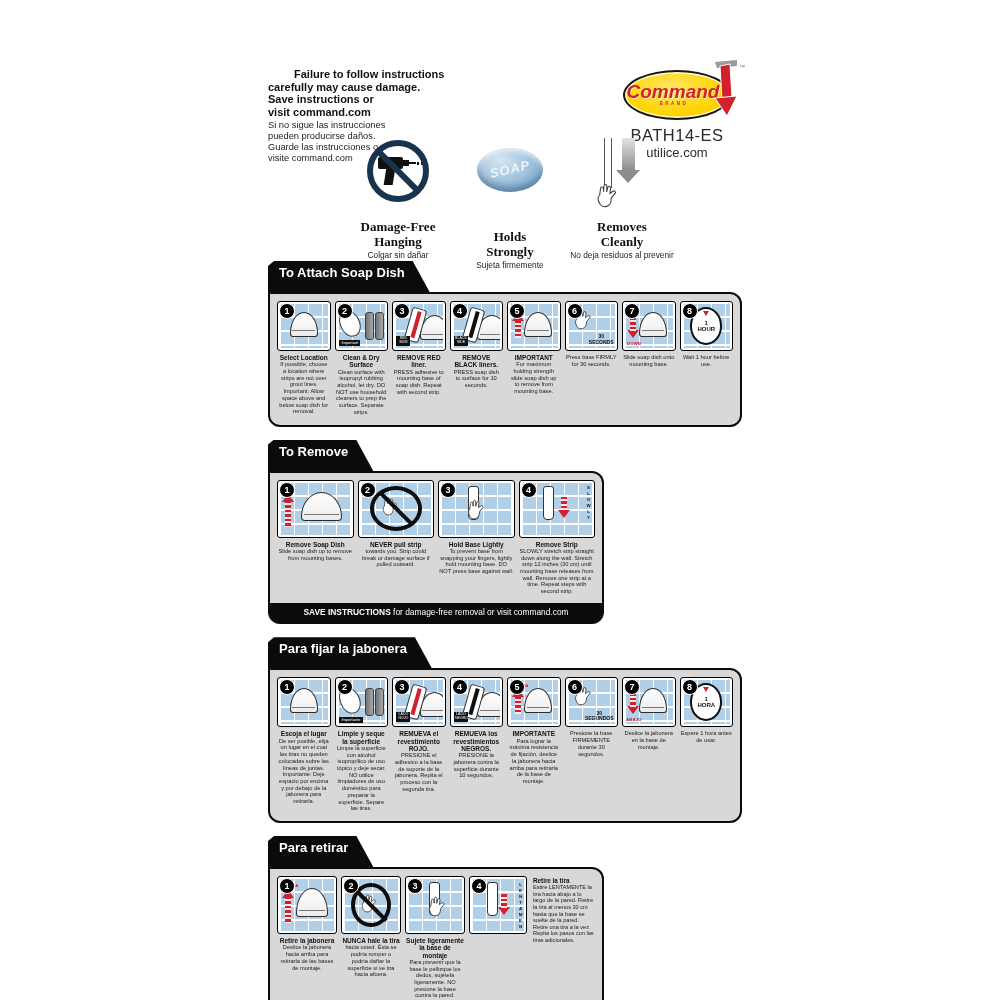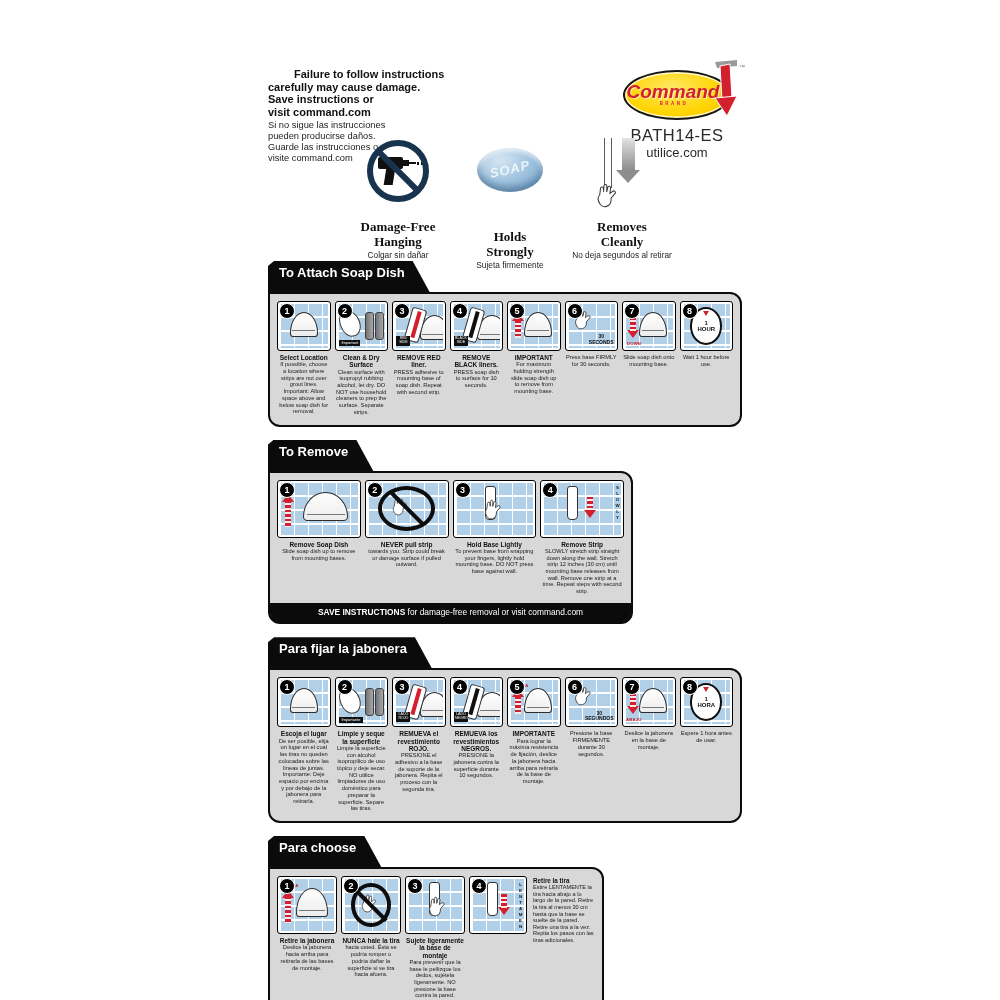--- a/index.html
+++ b/index.html
@@ -186,21 +186,21 @@
             <div class="rc-lines"></div>
               <div class="rc-shaft"></div>
               <div class="rc-head"></div>
             <svg class="hand" style="left:0;top:44px;width:26px;height:26px" viewBox="0 0 32 32">
               <path d="M8 28 C5 24 4 19 7 16 L8 8 c0-2.6 3.6-2.6 3.6 0 l.2 4 .4-7 c.2-2.6 3.6-2.4 3.6.2 l-.2 7 1.4-5.6 c.6-2.4 3.8-1.6 3.4.8 L19.6 14 l3.6-2.6 c2-1.4 4.2 1.2 2.6 3 L21 20 c.4 5-1.6 9-5.6 10 C12.4 30.8 9.6 30 8 28 Z" fill="#fff" stroke="#3a3a3a" stroke-width="1.3"></path>
             </svg>
           </div>
         </div>
         <div class="f-title">Removes
 Cleanly</div>
-        <div class="f-sub">No deja segundos al retirar</div>
+        <div class="f-sub">No deja residuos al prevenir</div>
       </div>
     </div>
   </div>
 
   <div class="panel">
     <div class="ptab">To Attach Soap Dish</div>
     <div class="pbody">
       <div class="rows">
         <div class="step">
           <div class="imgbox">
@@ -316,21 +316,21 @@
               </div>
             </div>
           <div class="cap">
             <div class="cap-text">Wait 1 hour before use.</div>
             </div>
         </div>
       </div>
     </div>
   </div>
 
-  <div class="panel rem" style="width:365px">
+  <div class="panel rem" style="width:336px">
     <div class="ptab">To Remove</div>
     <div class="pbody has-footer">
       <div class="rows">
         <div class="step">
           <div class="imgbox">
               <span class="badge">1</span>
             <div class="tile">
                 <div class="dome sm"></div>
               <span class="dirl" style="left:2px;top:4px">UP</span>
               <div class="arr up" style="left:2px;top:11px;height:34px">
@@ -515,21 +515,21 @@
             </div>
           <div class="cap">
             <div class="cap-text">Espere 1 hora antes de usar.</div>
             </div>
         </div>
       </div>
     </div>
   </div>
 
   <div class="panel rem" style="width:336px">
-    <div class="ptab">Para choose</div>
+    <div class="ptab">Para retirar</div>
     <div class="pbody has-footer">
       <div class="rows">
         <div class="step" style="flex:0 0 60px">
           <div class="imgbox">
               <span class="badge">1</span>
             <div class="tile">
                 <div class="dome sm"></div>
               <span class="dirl" style="left:1px;top:4px">ARRIBA</span>
               <div class="arr up" style="left:2px;top:11px;height:34px">
                   <div class="sh"></div>

